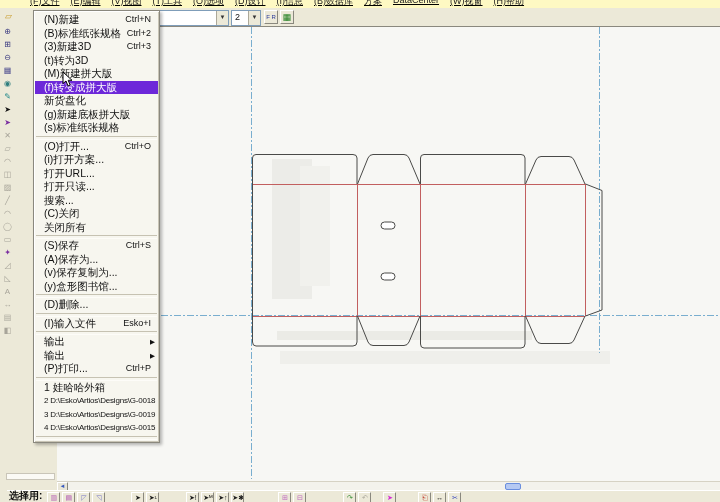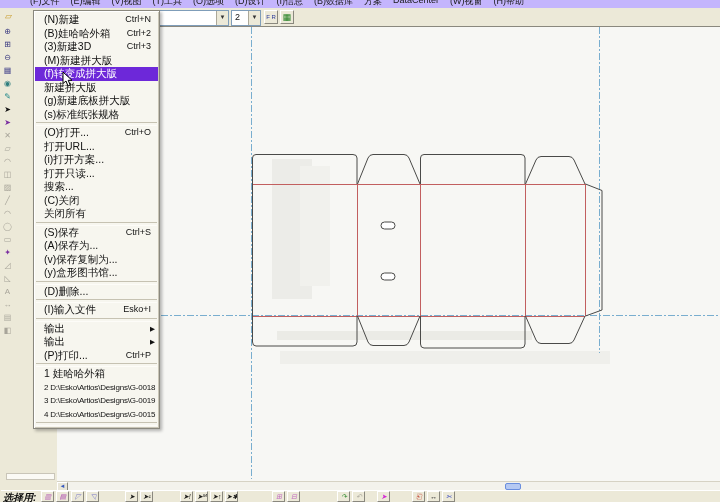--- a/index.html
+++ b/index.html
@@ -2,21 +2,21 @@
 <html><head>
 <meta charset="utf-8">
 <style>
   html,body{margin:0;padding:0;}
   body{
     width:720px;height:502px;position:relative;overflow:hidden;
     background:#ece9d8;font-family:"Liberation Sans",sans-serif;
     -webkit-font-smoothing:none;
   }
   
-  #menubar{position:absolute;left:0;top:0;right:0;height:8px;overflow:hidden;background:#c4b5fd;}
+  #menubar{position:absolute;left:0;top:0;right:0;height:8px;overflow:hidden;background:#fef9c3;text-decoration:underline;}
   #menubar .row{display:flex;gap:11px;margin:-5px 0 0 30px;font-size:9px;color:#1a1a1a;white-space:nowrap;}
   #app-icon{position:absolute;left:1px;top:0;width:11px;height:7px;overflow:hidden;}
   #app-icon .a{position:absolute;left:0;top:0;width:6px;height:7px;background:#b23b2e;}
   #app-icon .b{position:absolute;left:6px;top:0;width:5px;height:7px;background:#2e52b2;}
   
   #toolbar{position:absolute;left:0;top:8px;right:0;height:18px;background:#ece9d8;border-bottom:1px solid #b9b5a6;}
   .tb-folder{position:absolute;left:2px;top:2px;width:13px;height:13px;font-size:9px;line-height:13px;color:#c89a28;text-align:center;}
   .combo{position:absolute;top:2px;height:14px;background:#fff;border:1px solid #7f9db9;display:flex;}
   .combo .val{flex:1;font-size:9px;line-height:12px;padding-left:3px;color:#111;overflow:hidden;white-space:nowrap;}
   .combo .drop{width:11px;background:#ece9d8;border-left:1px solid #aca899;font-size:6px;line-height:12px;text-align:center;color:#333;}
@@ -33,21 +33,21 @@
   .licon{width:13px;height:12px;text-align:center;font-size:8px;line-height:12px;background:#ece9d8;}
   .licon.dis{color:#a8a59a;}
   
   #canvas{position:absolute;left:57px;top:26px;width:663px;height:455px;background:#f7f7f4;border-top:1px solid #8a887e;box-sizing:border-box;}
   
   #hscroll{position:absolute;left:57px;top:481px;right:0;height:9px;background:#f3f2ec;border-top:1px solid #d6d2c4;}
   #hscroll .larr{position:absolute;left:0;top:0;width:11px;height:9px;background:#e9e6d8;border:1px solid;border-color:#fff #8a887e #8a887e #fff;
                  box-sizing:border-box;font-size:6px;line-height:7px;text-align:center;color:#3a5bbf;}
   #hscroll .thumb{position:absolute;left:448px;top:1px;width:16px;height:7px;background:#b6c9f2;border:1px solid #6a8ede;border-radius:2px;box-sizing:border-box;}
   
-  #statusbar{position:absolute;left:1px;top:490px;right:0;height:12px;background:#ece9d8;border-top:1px solid #fff;display:flex;align-items:flex-start;font-style:italic;}
+  #statusbar{position:absolute;left:7px;top:490px;right:0;height:12px;background:#ece9d8;border-top:1px solid #fff;display:flex;align-items:flex-end;}
   #statusbar .slabel{font-size:10px;font-weight:bold;color:#111;margin-left:2px;white-space:nowrap;}
   .bicon{width:13px;height:11px;box-sizing:border-box;background:#ece9d8;border:1px solid;border-color:#fff #8a887e #8a887e #fff;
          font-size:7px;line-height:9px;text-align:center;overflow:hidden;white-space:nowrap;}
   
   #file-menu{position:absolute;left:33px;top:10px;width:127px;z-index:50;background:#f7f6ef;
              border:1px solid #8a887e;box-shadow:inset 1px 1px 0 #fff,inset -1px -1px 0 #c9c5b6,2px 2px 3px rgba(0,0,0,.28);
              padding:2px 1px;box-sizing:border-box;}
   .mi{position:relative;height:13.5px;line-height:13.5px;font-size:10.5px;color:#111;display:flex;padding-left:9px;cursor:default;}
   .mi .lab{flex:1;white-space:nowrap;overflow:hidden;}
   .mi .sc{font-size:9px;padding-right:7px;}
@@ -197,52 +197,55 @@
       <span class="bicon" style="margin-left: 2px; color: rgb(58, 74, 192);">✂</span>
     </span>
 </div>
 
 <div id="file-menu">
     <div class="mi">
       <span class="lab">(N)新建</span>
       <span class="sc">Ctrl+N</span>
     </div>
     <div class="mi">
-      <span class="lab">(B)娃哈哈外箱</span>
+      <span class="lab">(B)标准纸张规格</span>
       <span class="sc">Ctrl+2</span>
     </div>
     <div class="mi">
       <span class="lab">(3)新建3D</span>
       <span class="sc">Ctrl+3</span>
     </div>
     <div class="mi">
+      <span class="lab">(t)转为3D</span>
+    </div>
+    <div class="mi">
       <span class="lab">(M)新建拼大版</span>
     </div>
     <div class="mi hl">
       <span class="lab">(f)转变成拼大版</span>
     </div>
     <div class="mi">
-      <span class="lab">新建拼大版</span>
+      <span class="lab">新货盘化</span>
     </div>
     <div class="mi">
       <span class="lab">(g)新建底板拼大版</span>
     </div>
     <div class="mi">
       <span class="lab">(s)标准纸张规格</span>
     </div>
     <div class="msep"></div>
     <div class="mi">
       <span class="lab">(O)打开...</span>
       <span class="sc">Ctrl+O</span>
     </div>
     <div class="mi">
+      <span class="lab">(i)打开方案...</span>
+    </div>
+    <div class="mi">
       <span class="lab">打开URL...</span>
-    </div>
-    <div class="mi">
-      <span class="lab">(i)打开方案...</span>
     </div>
     <div class="mi">
       <span class="lab">打开只读...</span>
     </div>
     <div class="mi">
       <span class="lab">搜索...</span>
     </div>
     <div class="mi">
       <span class="lab">(C)关闭</span>
     </div>

